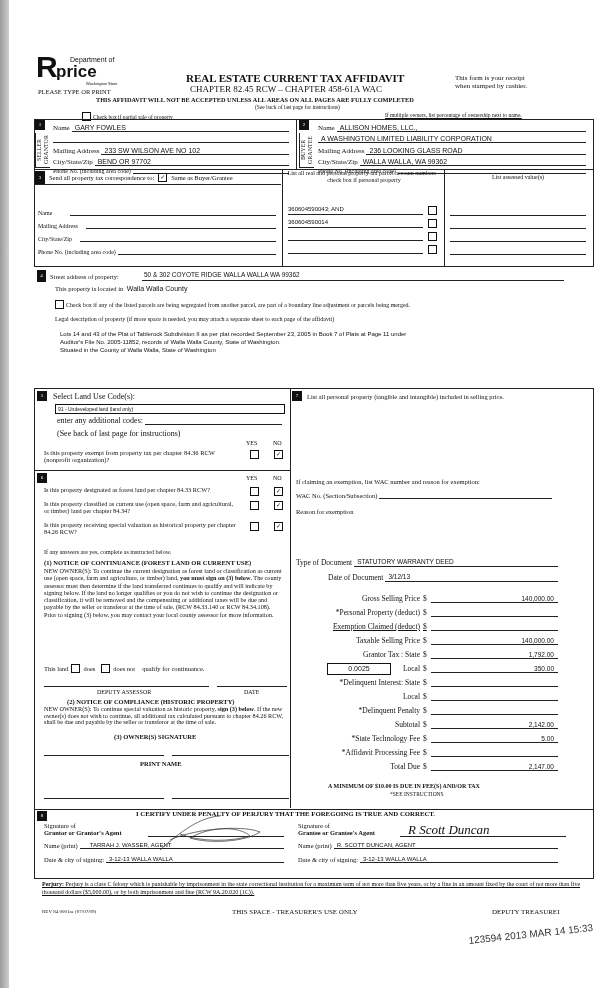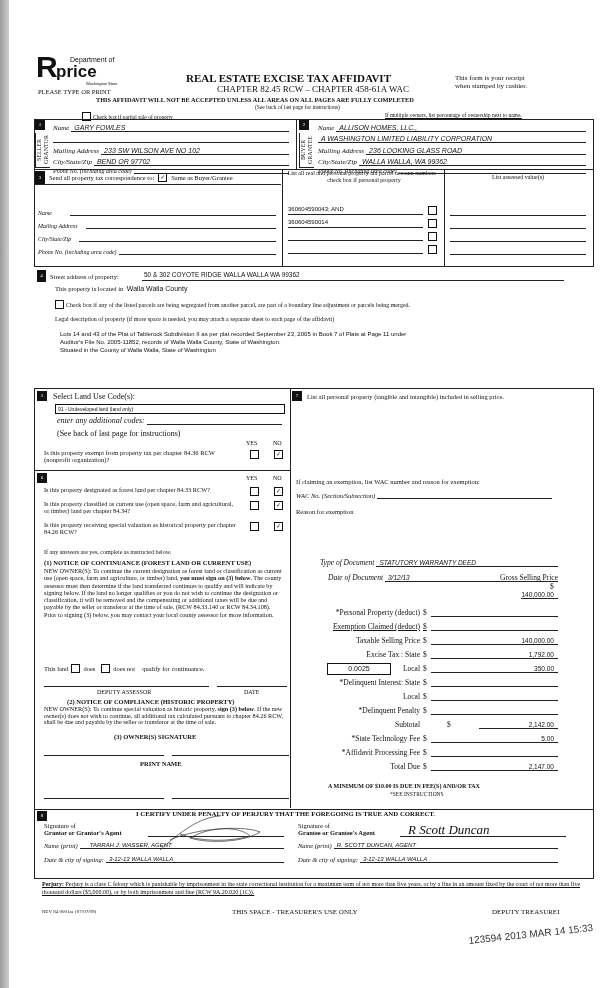--- a/index.html
+++ b/index.html
@@ -8,43 +8,43 @@
   .edge { position:absolute; left:0; top:0; width:9px; height:988px; background:linear-gradient(to right,#9a9a9a,#cfcfcf); }
   .abs { position:absolute; }
   .fill { font-family:"Liberation Sans", sans-serif; font-size:7px; }
   .line { border-bottom:1px solid #222; }
   .num { display:inline-block; width:10px; height:10px; background:#111; color:#fff; font-size:5px; text-align:center; line-height:10px; }
   .box { display:inline-block; width:7px; height:7px; border:1px solid #111; vertical-align:middle; font-size:6px; line-height:7px; text-align:center; }
   .bold { font-weight:bold; }
   .frame { position:absolute; border:1px solid #222; }
   .vlabel { position:absolute; writing-mode:vertical-rl; transform:rotate(180deg); font-size:6px; text-align:center; line-height:7px; }
   .center { text-align:center; }
-  .row { position:absolute; display:flex; align-items:flex-end; white-space:nowrap;font-style:italic; }
+  .row { position:absolute; display:flex; white-space:nowrap; }
   .row .lbl { font-size:7px; }
   .row .val { flex:1; border-bottom:1px solid #222; margin-left:2px; font-family:"Liberation Sans",sans-serif; font-size:7px; padding-left:3px; }
   .fee { position:absolute; left:300px; width:258px; display:flex; align-items:flex-end; }
   .fee .l { width:120px; text-align:right; font-size:7.5px; }
   .fee .d { width:8px; margin-left:3px; font-size:7.5px; }
   .fee .v { flex:1; border-bottom:1px solid #222; text-align:right; font-family:"Liberation Sans",sans-serif; font-size:6.5px; padding-right:4px; }
   .sig { font-family:"Liberation Serif", serif; font-style:italic; }
 </style>
 </head>
 <body>
 
 <div class="edge"></div>
 
 <div class="abs" style="left:36px;top:52px;width:84px;height:36px;">
   <span class="abs" style="left:0;top:0;font-family:'Liberation Sans',sans-serif;font-size:30px;font-weight:bold;line-height:30px;">R</span>
   <span class="abs" style="left:34px;top:4px;font-family:'Liberation Sans',sans-serif;font-size:7px;">Department of</span>
   <span class="abs" style="left:20px;top:10px;font-family:'Liberation Sans',sans-serif;font-size:17px;font-weight:bold;">price</span>
   <span class="abs" style="left:50px;top:29px;font-family:'Liberation Sans',sans-serif;font-size:4px;">Washington State</span>
 </div>
 <div class="abs" style="left:38px;top:88px;font-size:6.5px;">PLEASE TYPE OR PRINT</div>
-<div class="abs bold" style="left:186px;top:72px;font-size:11px;">REAL ESTATE EXCISE TAX AFFIDAVIT</div>
-<div class="abs" style="left:190px;top:84px;font-size:9px;margin-left:27px;">CHAPTER 82.45 RCW – CHAPTER 458-61A WAC</div>
+<div class="abs bold" style="left:186px;top:72px;font-size:11px;">REAL ESTATE CURRENT TAX AFFIDAVIT</div>
+<div class="abs" style="left:190px;top:84px;font-size:9px;">CHAPTER 82.45 RCW – CHAPTER 458-61A WAC</div>
 <div class="abs bold" style="left:96px;top:96px;font-size:6.3px;">THIS AFFIDAVIT WILL NOT BE ACCEPTED UNLESS ALL AREAS ON ALL PAGES ARE FULLY COMPLETED</div>
 <div class="abs" style="left:255px;top:104px;font-size:5.5px;">(See back of last page for instructions)</div>
 <div class="abs" style="left:455px;top:74px;font-size:7px;line-height:8px;">
   <div>This form is your receipt</div>
   <div>when stamped by cashier.</div>
 </div>
 <div class="abs" style="left:82px;top:112px;font-size:5.5px;display:flex;align-items:center;gap:2px;">
   <span class="box"></span>
   <span>Check box if partial sale of property</span>
 </div>
@@ -238,51 +238,51 @@
   <span class="num">7</span>
 </div>
 <div class="abs" style="left:307px;top:392px;width:240px;font-size:6.5px;line-height:9px;">List all  personal property (tangible and intangible) included in selling price.</div>
 <div class="abs" style="left:296px;top:478px;font-size:6.5px;">If claiming an exemption, list WAC number and reason for exemption:</div>
 <div class="row" style="left:296px;top:492px;width:256px;">
     <span class="lbl" style="font-size:6.5px;">WAC No. (Section/Subsection)</span>
     <span class="val"></span>
   </div>
 <div class="abs" style="left:296px;top:508px;font-size:6.5px;">Reason for exemption</div>
 <div class="row" style="left:296px;top:558px;width:262px;">
-    <span class="lbl" style="font-size:7.5px;margin-left:24px;">Type of Document</span>
+    <span class="lbl" style="font-size:7.5px;">Type of Document</span>
     <span class="val" style="font-size:6.5px;">STATUTORY WARRANTY DEED</span>
   </div>
 <div class="row" style="left:296px;top:573px;width:262px;">
     <span class="lbl" style="font-size:7.5px;padding-left:32px;">Date of Document</span>
     <span class="val" style="font-size:6.5px;">3/12/13</span>
   </div>
 
 <div id="fee-rows">
-    <div class="fee" style="top:573px;flex-direction:column;">
+    <div class="fee" style="top:594px;">
          <span class="l">Gross Selling Price</span>
          <span class="d">$</span>
          <span class="v">140,000.00</span>
        </div>
     <div class="fee" style="top:608px;">
          <span class="l">*Personal Property (deduct)</span>
          <span class="d">$</span>
          <span class="v"></span>
        </div>
     <div class="fee" style="top:622px;text-decoration:underline;">
          <span class="l">Exemption Claimed (deduct)</span>
          <span class="d">$</span>
          <span class="v"></span>
        </div>
     <div class="fee" style="top:636px;">
          <span class="l">Taxable Selling Price</span>
          <span class="d">$</span>
          <span class="v">140,000.00</span>
        </div>
     <div class="fee" style="top:650px;">
-         <span class="l">Excise Tax : State</span>
+         <span class="l">Grantor Tax : State</span>
          <span class="d">$</span>
          <span class="v">1,792.00</span>
        </div>
     <div class="fee" style="top:664px;">
          <span class="l">Local</span>
          <span class="d">$</span>
          <span class="v">350.00</span>
        </div>
     <div class="fee" style="top:678px;">
          <span class="l">*Delinquent Interest: State</span>
@@ -292,21 +292,21 @@
     <div class="fee" style="top:692px;">
          <span class="l">Local</span>
          <span class="d">$</span>
          <span class="v"></span>
        </div>
     <div class="fee" style="top:706px;">
          <span class="l">*Delinquent Penalty</span>
          <span class="d">$</span>
          <span class="v"></span>
        </div>
-    <div class="fee" style="top:720px;gap:24px;">
+    <div class="fee" style="top:720px;">
          <span class="l">Subtotal</span>
          <span class="d">$</span>
          <span class="v">2,142.00</span>
        </div>
     <div class="fee" style="top:734px;">
          <span class="l">*State Technology Fee</span>
          <span class="d">$</span>
          <span class="v">5.00</span>
        </div>
     <div class="fee" style="top:748px;">

